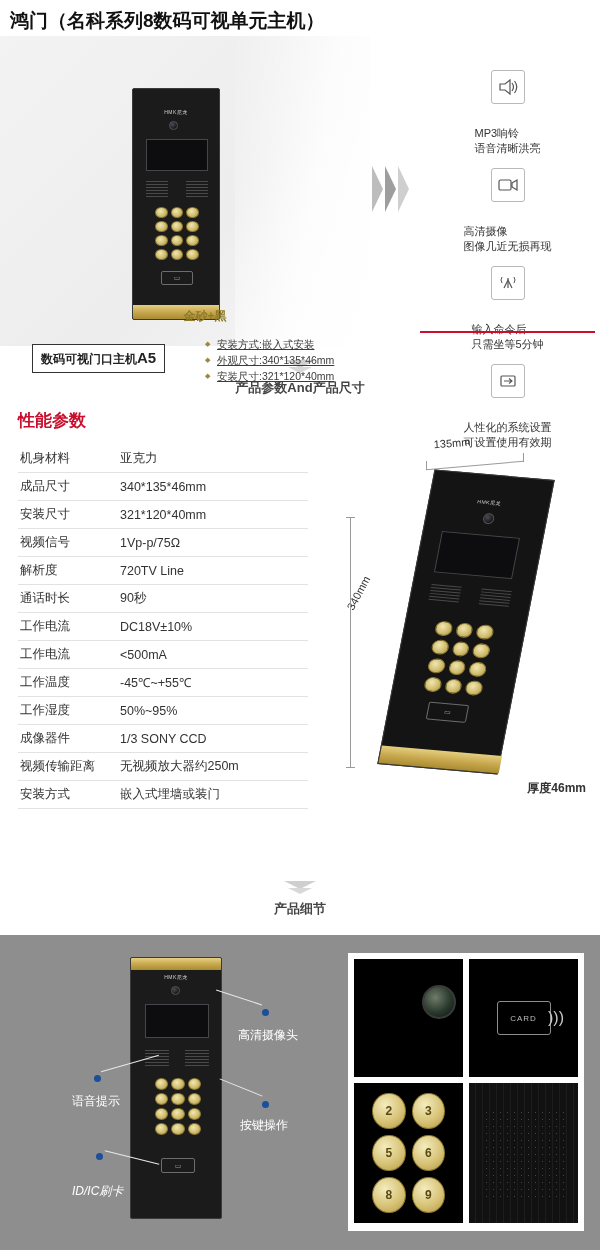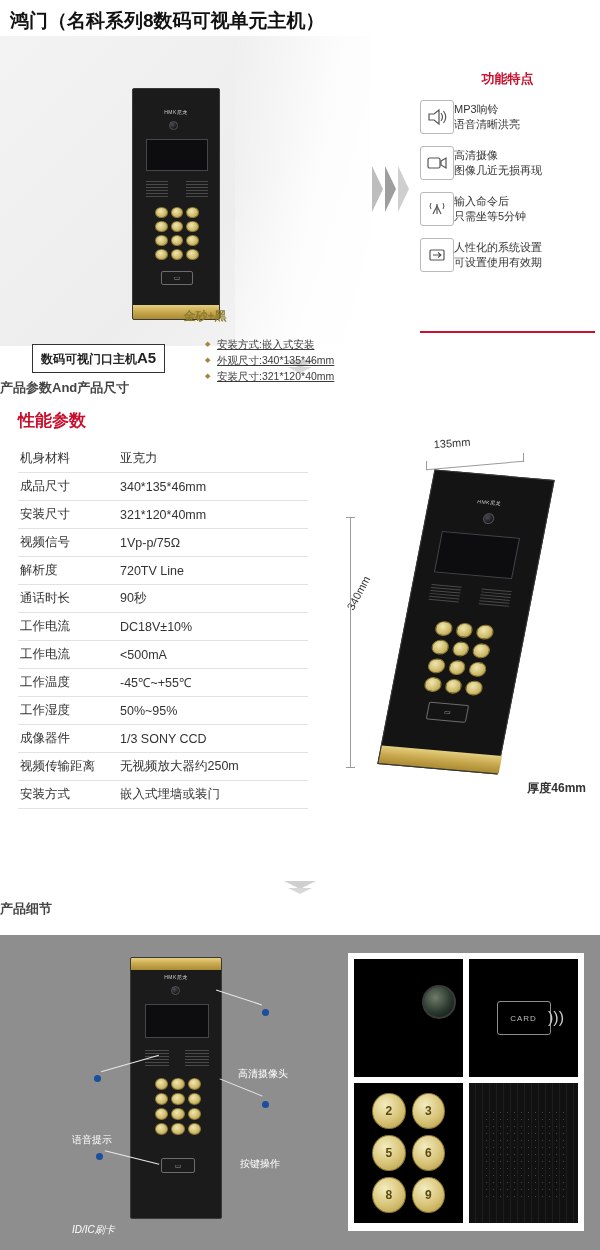--- a/index.html
+++ b/index.html
@@ -147,38 +147,39 @@
   .features{
     position:absolute;
     left:420px; top:34px;
     width:175px;
   }
   .features-title{
     font-size:13px; font-weight:bold; color:#c8102e;
     text-align:center; margin-bottom:12px;
   }
   .feature-row{
-    display:flex; align-items:center; gap:0; margin-bottom:12px;
+    display:flex; align-items:center; gap:22px; margin-bottom:12px;flex-direction:column;
   }
   .fbox{
     width:34px; height:34px; flex:0 0 34px;
     border:1px solid #b9b9b9;
     border-radius:3px;
     display:flex; align-items:center; justify-content:center;
     background:#fff;
   }
   .ftext{ font-size:11px; color:#333; line-height:15px; }
 
   .red-rule{
     position:absolute; left:420px; top:295px; width:175px; height:2px;
     background:#c8102e;
   }
 
   
   .divider{
+    text-align:center;
     padding-top:14px;
   }
   .chev{
     display:block; margin:0 auto;
     width:0;height:0;
     border-left:16px solid transparent;
     border-right:16px solid transparent;
     border-top:8px solid #cfcfcf;
   }
   .chev.small{
@@ -227,21 +228,21 @@
     font-size:12px; font-weight:bold; color:#333;
   }
   .dimline{ position:absolute; background:#9a9a9a; }
 
   
   .section3{
     position:absolute; left:0; top:935px; width:600px; height:315px;
     background:#8e8e8e;
   }
   .callout-label{
-    position:absolute; font-size:10px; color:#fff; white-space:nowrap;margin-top:40px;
+    position:absolute; font-size:12px; color:#fff; white-space:nowrap;
   }
   .dot{
     position:absolute; width:7px;height:7px;border-radius:50%;
     background:#1a4f9c;
   }
   .lead{ position:absolute; height:1px; background:#e9e9e9; }
 
   .photo-grid{
     position:absolute; left:348px; top:18px; width:236px; height:278px;
     background:#fff; padding:6px;
@@ -354,21 +355,20 @@
     </ul>
   </div>
 
   <div class="big-arrow">
     <span></span>
       <span></span>
       <span></span>
   </div>
 
   <div class="features">
-    <div class="features-title">功能特点</div>
 
     <div class="feature-row">
       <div class="fbox">
         <svg width="20" height="18" viewBox="0 0 20 18">
             <polygon points="2,6 7,6 12,2 12,16 7,12 2,12" fill="none" stroke="#555" stroke-width="1.2"></polygon>
             <path d="M14,5 q3,4 0,8" fill="none" stroke="#555" stroke-width="1.2"></path>
             <path d="M16.5,3 q4.5,6 0,12" fill="none" stroke="#555" stroke-width="1.2"></path>
           </svg>
       </div>
       <div class="ftext">

